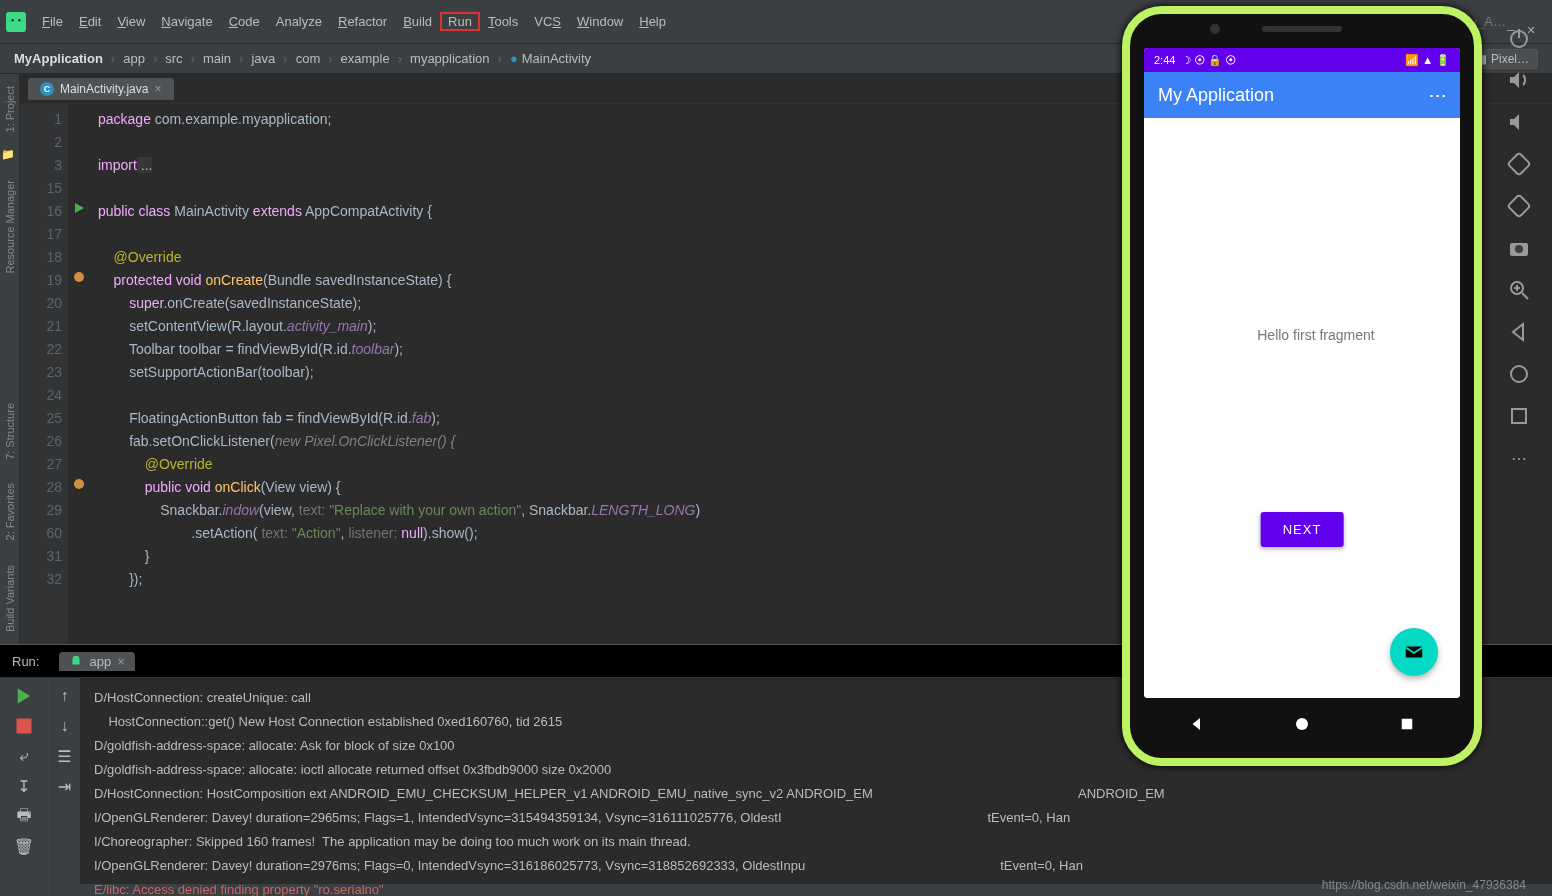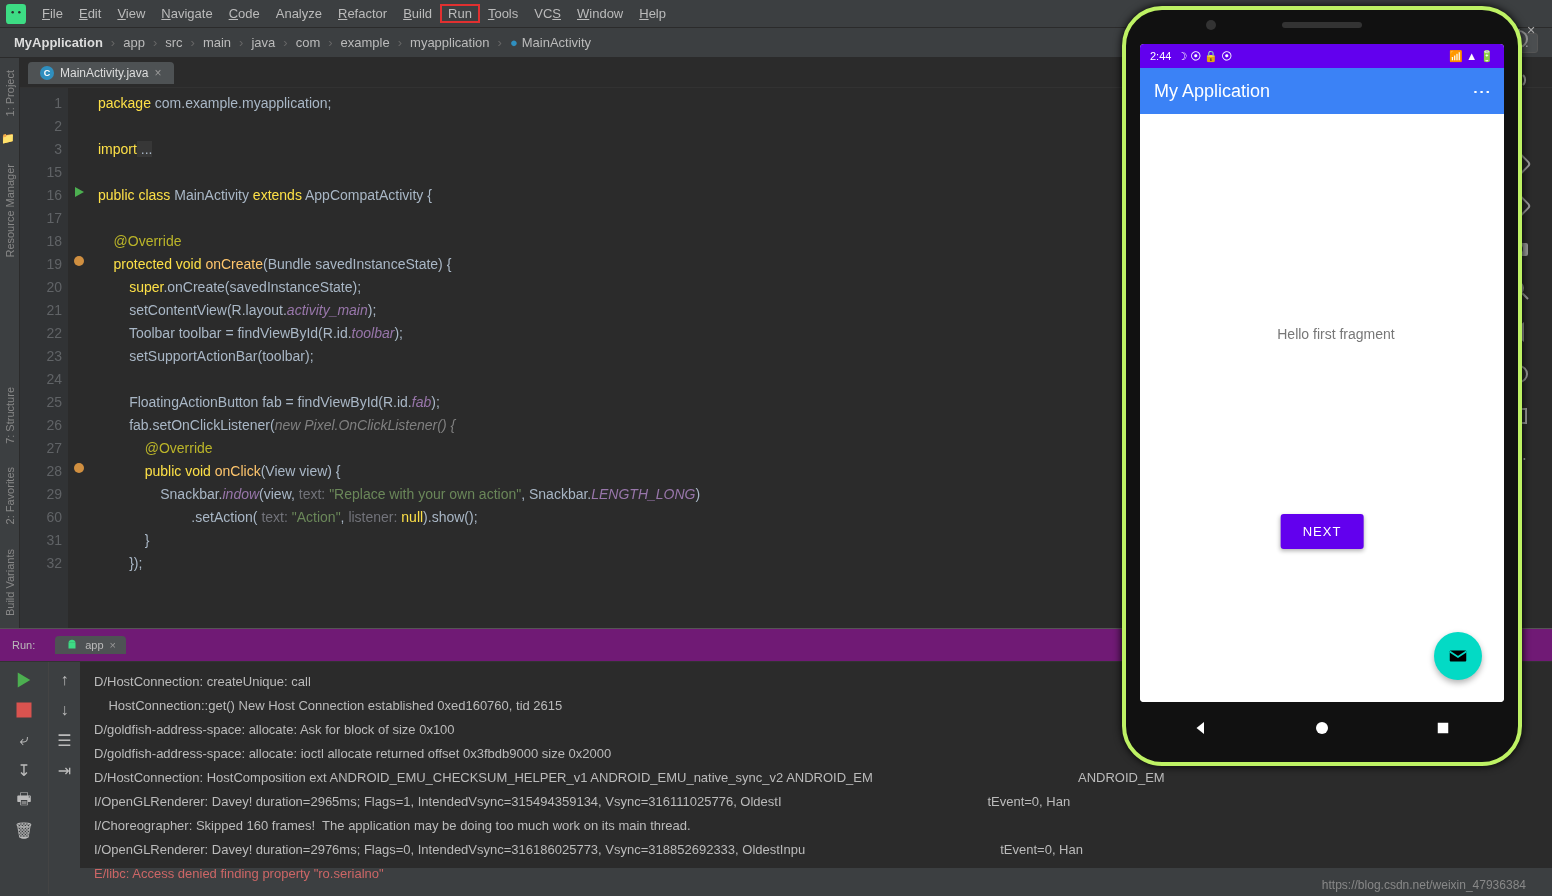--- a/index.html
+++ b/index.html
@@ -1,17 +1,17 @@
 <!DOCTYPE html>
 <html><head>
 <meta charset="utf-8">
 <style>
 * { margin:0; padding:0; box-sizing:border-box; font-family:"Segoe UI",Arial,sans-serif; }
 body { background:#3c3f41; color:#bbb; width:1552px; height:896px; overflow:hidden; position:relative; }
-.menubar { height:28px; background:#3c3f41; display:flex; align-items:center; padding:0 6px; border-bottom:1px solid #2b2b2b; }
+.menubar { height:44px; background:#3c3f41; display:flex; align-items:center; padding:0 6px; border-bottom:1px solid #2b2b2b; }
 .menubar .logo { width:20px; height:20px; margin-right:8px; }
 .menubar .logo svg { display:block; }
 .menubar .menu-item { padding:2px 8px; color:#bbb; font-size:13px; cursor:pointer; }
 .menubar .menu-item u{text-decoration:underline;}
 .menubar .menu-item.run-hl { border:2px solid #e03030; padding:0 6px; }
 .menubar .window-title { margin-left:auto; color:#777; font-size:13px; padding-right:40px; }
 .toolbar { height:30px; background:#3c3f41; display:flex; align-items:center; padding:0 10px; font-size:13px; border-bottom:1px solid #2b2b2b; }
 .breadcrumb { display:flex; align-items:center; gap:2px; }
 .breadcrumb .crumb { color:#bbb; padding:2px 4px; }
 .breadcrumb .chev { color:#666; padding:0 2px; }
@@ -29,42 +29,42 @@
 .tab { background:#4e5254; border-radius:4px 4px 0 0; padding:4px 12px; font-size:12px; color:#ddd; display:flex; align-items:center; gap:6px; }
 .tab .c-icon{width:14px;height:14px;border-radius:7px;background:#2f8fbf;display:flex;align-items:center;justify-content:center;font-size:9px;color:#fff;font-weight:bold;}
 .tab .close{color:#999;cursor:pointer;}
 .code-wrap { flex:1; display:flex; overflow:hidden; font-family:"Consolas","Monaco",monospace; font-size:14px; }
 .gutter { width:48px; text-align:right; color:#606366; padding:4px 6px; line-height:23px; position:relative; background:#313335;}
 .gutter .ln { height:23px; }
 .gutter-icons{position:absolute;right:-20px;top:0;width:18px;}
 .gi{height:23px;display:flex;align-items:center;justify-content:center;}
 .gi svg{width:12px;height:12px;}
 .code { flex:1; padding:4px 0 4px 30px; line-height:23px; white-space:pre; color:#a9b7c6; overflow:hidden;}
-.kw { color:#fde047; }
+.kw { color:#f0abfc; }
 .ann { color:#bbb529; }
 .str { color:#6a8759; }
 .com { color:#808080; font-style:italic;}
 .ital{ color:#9876aa; font-style:italic;}
 .const{color:#9876aa;font-style:italic;margin-top:28px;}
 .fn{color:#ffc66d;}
 .param{color:#72737a;}
 .runpanel { height:240px; background:#2b2b2b; border-top:1px solid #555; display:flex; flex-direction:column; }
-.run-hdr { height:28px; display:flex; align-items:center; padding:16px 12px; font-size:11px; background:#701a75; border-bottom:1px solid #323232;}
+.run-hdr { height:28px; display:flex; align-items:center; padding:16px 12px; font-size:13px; background:#000000; border-bottom:1px solid #323232;}
 .run-hdr .rtab{padding:2px 10px;background:#4e5254;border-radius:4px 4px 0 0;margin-left:20px;display:flex;align-items:center;gap:6px;}
 .run-hdr .rtab .android{width:14px;height:14px;}
 .run-hdr .rtab .close{color:#999;}
 .run-body { flex:1; display:flex; }
 .run-tools { width:48px; display:flex; flex-direction:column; align-items:center; padding-top:8px; gap:10px; background:#3c3f41;}
 .run-tools .rt{width:20px;height:20px;display:flex;align-items:center;justify-content:center;cursor:pointer;}
 .run-out{flex:1;padding:8px 14px;font-family:"Consolas",monospace;font-size:13px;line-height:24px;color:#bbb;white-space:pre;overflow:hidden;}
 .run-out .err{color:#cc6666;}
 .bottombar{position:absolute;bottom:0;right:16px;height:20px;font-size:12px;color:#888;padding:2px 10px;}
 
 .emulator{position:absolute;right:70px;top:6px;width:360px;height:790px;z-index:50;}
-.phone-frame{position:relative;width:400px;height:760px;background:#111;border-radius:40px;border:4px solid #bef264;box-shadow:0 0 8px #000;}
+.phone-frame{position:relative;width:360px;height:760px;background:#111;border-radius:40px;border:8px solid #bef264;box-shadow:0 0 8px #000;}
 .phone-speaker{position:absolute;top:12px;left:50%;transform:translateX(-50%);width:80px;height:6px;background:#333;border-radius:3px;}
 .phone-cam{position:absolute;top:10px;left:80px;width:10px;height:10px;background:#333;border-radius:5px;}
 .phone-screen{position:absolute;top:34px;left:14px;right:14px;bottom:60px;background:#fff;border-radius:4px;display:flex;flex-direction:column;overflow:hidden;}
 .statusbar{height:24px;background:#6200ee;color:#fff;display:flex;align-items:center;padding:0 10px;font-size:11px;justify-content:space-between;}
 .statusbar .sicons{display:flex;gap:6px;align-items:center;}
 .appbar{height:46px;background:#3b82f6;color:#fff;display:flex;align-items:center;padding:0 14px;justify-content:space-between;}
 .appbar .title{font-size:18px;font-weight:500;}
 .appbar .overflow{font-size:18px;transform:rotate(90deg);letter-spacing:-2px;}
 .app-content{flex:1;background:#fff;position:relative;}
 .frag-text{position:absolute;top:36%;width:100%;text-align:center;color:#777;font-size:14px;padding-left:28px;}

